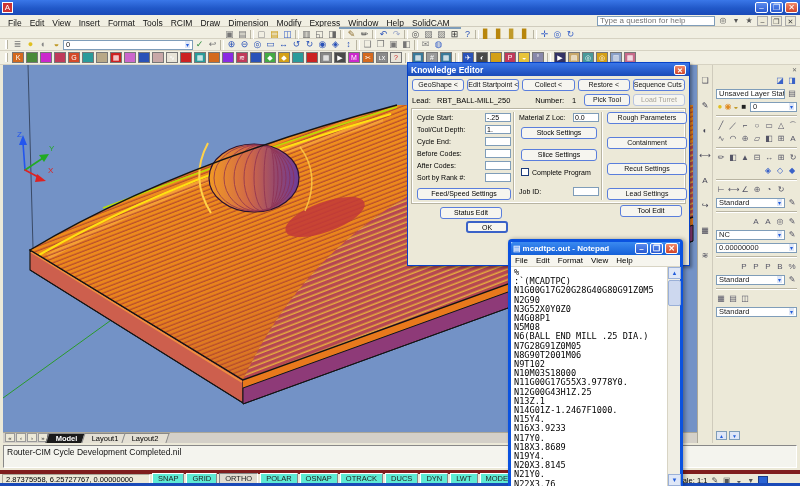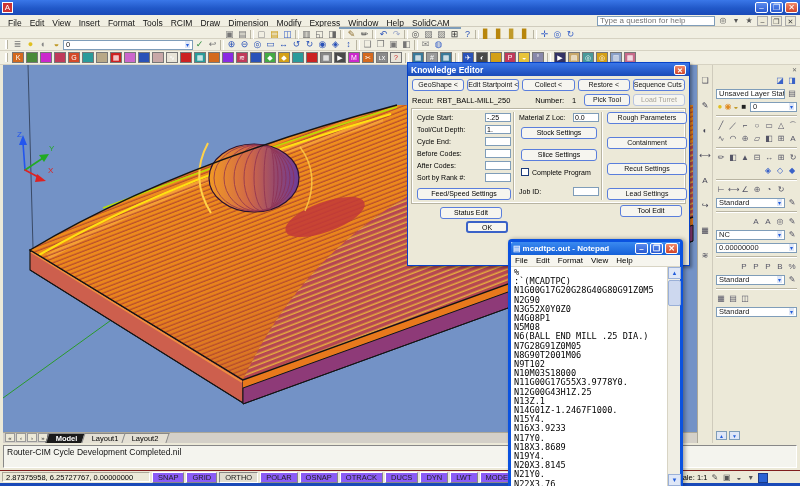--- a/index.html
+++ b/index.html
@@ -72,24 +72,24 @@
   
   #cmdwin{position:absolute;left:0;top:443px;width:800px;height:27px;background:#ece9d8;padding:2px 3px;}
   #cmdwin .cmdinner{width:100%;height:100%;background:#f4f4ee;border:1px solid #888;
     border-right-color:#fff;border-bottom-color:#fff;padding:1px 3px;
     font-family:"DejaVu Sans Mono",monospace;font-size:8.5px;color:#111;}
   #cmdwin .cline{height:28px;line-height:10px;white-space:pre;}
   #cmdwin .csep{border-top:1px solid #c8c4b4;margin:1px 0;}
 
   
   #statusbar{position:absolute;left:0;top:470px;width:800px;height:13px;background:#ece9d8;
-    border-top:1px solid #7f1d1d;display:flex;align-items:center;padding:0 2px;gap:2px;}
+    border-top:4px solid #7f1d1d;display:flex;align-items:center;padding:0 2px;gap:2px;}
   .coords{width:148px;height:10px;font-size:7.5px;line-height:10px;padding:0 3px;background:#ece9d8;
     border:1px solid #aca899;border-right-color:#fff;border-bottom-color:#fff;white-space:nowrap;overflow:hidden;}
-  .sbtn{height:11px;font-size:7.5px;line-height:9px;padding:0 5px;background:#8b5cf6;
+  .sbtn{height:11px;font-size:7.5px;line-height:9px;padding:0 5px;background:#5eead4;
     border:1px solid #fff;border-right-color:#888;border-bottom-color:#888;color:#222;}
   .sbtn.pressed{border:1px solid #888;border-right-color:#fff;border-bottom-color:#fff;background:#e0dcd0;}
   .sb-right{position:absolute;left:636px;top:1px;height:11px;display:flex;align-items:center;gap:3px;}
   .sb-right .anno{font-size:7.5px;white-space:nowrap;}
   .sb-right .mini-ico{width:9px;}
   .cornersq{width:10px;height:10px;background:#2a63d4;border:1px solid #1a3a88;}
   #frame-bottom{position:absolute;left:0;top:483px;width:800px;height:3px;background:#1a4ab8;}
 
   
   #ke{position:absolute;left:407px;top:62px;width:283px;height:204px;background:#ece9d8;
@@ -563,21 +563,21 @@
     </div>
     <div class="ke-body">
       <div class="krow">
           <button class="kbtn"><span>GeoShape &lt;</span></button>
           <button class="kbtn"><span>Edit Startpoint &lt;</span></button>
           <button class="kbtn"><span>Collect &lt;</span></button>
           <button class="kbtn"><span>Restore &lt;</span></button>
           <button class="kbtn"><span>Sequence Cuts &lt;</span></button>
         </div>
       <div class="klabrow">
-        <span style="width:22px;">Recut:</span>
+        <span style="width:22px;">Lead:</span>
         <span class="kval" style="flex:1;">RBT_BALL-MILL_250</span>
         <span>Number:</span>
         <span class="kval" style="width:14px;text-align:center;">1</span>
         <button class="kbtn" style="flex:none;width:46px;">Pick Tool</button>
         <button class="kbtn dis" style="flex:none;width:52px;">Load Turret</button>
       </div>
 
       <div class="ke-group">
         <div class="gdiv" style="left:100px;"></div>
         <div class="gdiv" style="left:188px;"></div>

